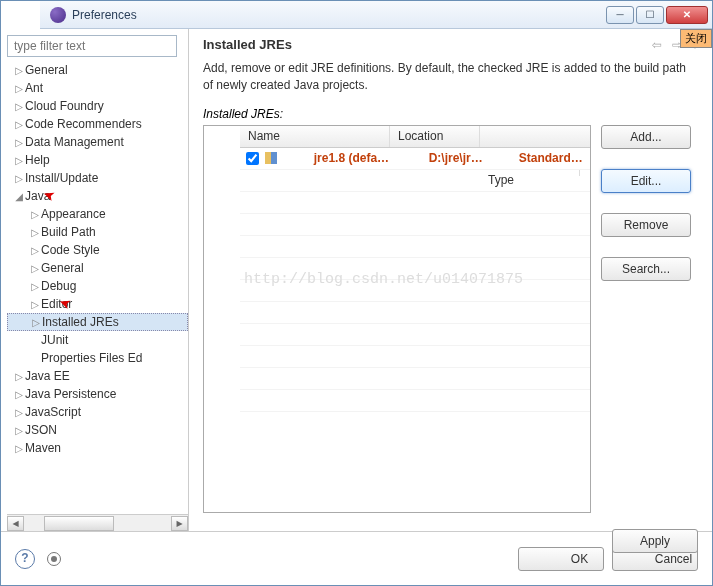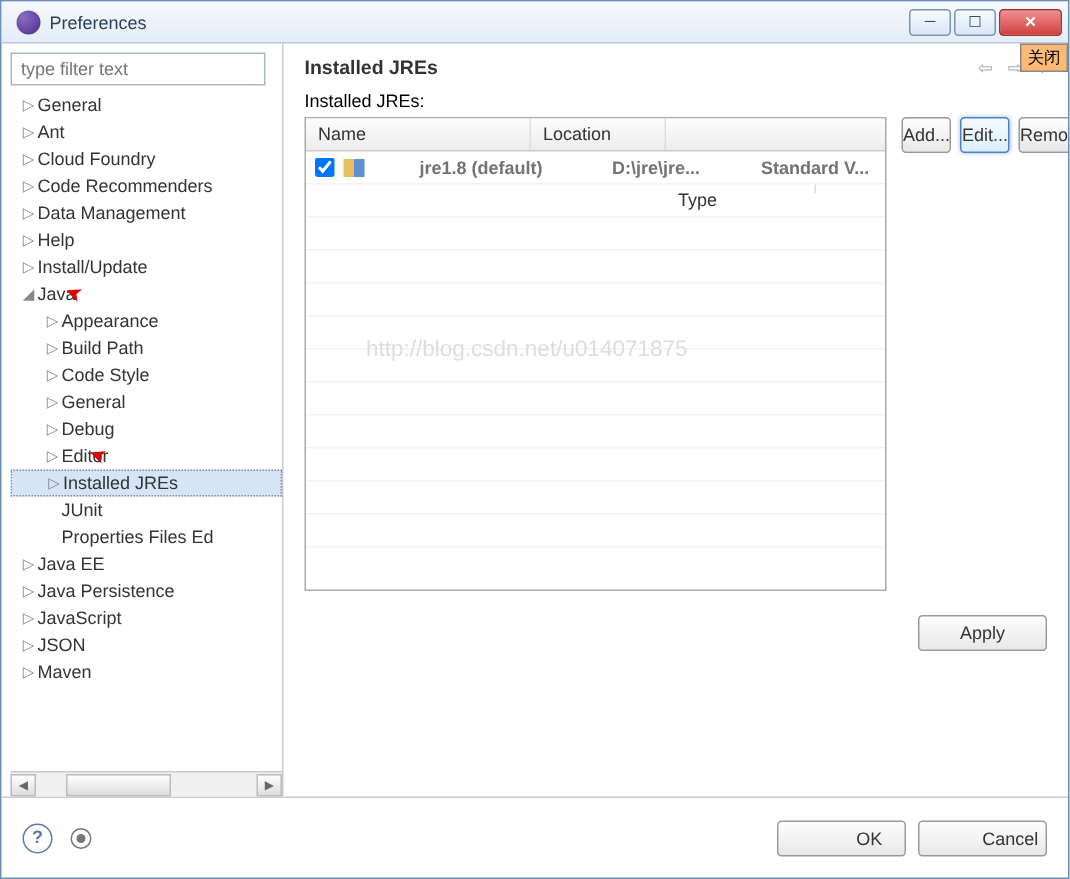--- a/index.html
+++ b/index.html
@@ -1,19 +1,19 @@
 <!DOCTYPE html>
 <html><head>
 <meta charset="utf-8">
 <style>
 * { box-sizing: border-box; margin: 0; padding: 0; font-family: "Segoe UI", Tahoma, sans-serif; font-size: 12px; }
 body { background: #fff; width: 713px; height: 586px; overflow: hidden; border: 1px solid #6a8fb5; position: relative; }
 
 
-.titlebar { height: 28px; background: linear-gradient(#f6f9fd, #e3ecf7); border-bottom: 1px solid #b8c8db; display: flex; align-items: center; padding: 12px 4px; }
+.titlebar { height: 28px; background: linear-gradient(#f6f9fd, #e3ecf7); border-bottom: 1px solid #b8c8db; display: flex; align-items: center; padding: 12px 4px; margin-left: 39px; }
 .titlebar .app-icon { width: 16px; height: 16px; margin: 0 6px; background: radial-gradient(circle at 30% 30%, #8a6cc5, #4a2d8a); border-radius: 50%; }
 .titlebar .title { color: #2a3f5a; }
 .titlebar .win-controls { margin-left: auto; display: flex; gap: 2px; }
 .win-btn { width: 28px; height: 18px; border: 1px solid #7a93af; border-radius: 3px; background: linear-gradient(#f8fbfe, #d8e6f5); display: flex; align-items: center; justify-content: center; font-size: 10px; color: #3a4a5a; cursor: default; }
 .win-btn.close { background: linear-gradient(#f09090, #d04040); color: #fff; border-color: #a03030; width: 42px; }
 .win-btn.close::before { content: "✕"; font-weight: bold; }
 .win-btn.min::before { content: "─"; }
 .win-btn.max::before { content: "☐"; }
 .title-tag { position: absolute; right: 0; top: 28px; background: #fdba74; border: 1px solid #888; padding: 1px 4px; font-size: 11px; z-index: 10; }
 
@@ -31,34 +31,34 @@
 .hscroll { height: 17px; border-top: 1px solid #ccc; display: flex; align-items: center; background: #f0f0f0; }
 .hscroll .tr { width: 17px; height: 15px; border: 1px solid #bbb; background: linear-gradient(#fff,#ddd); text-align: center; font-size: 8px; line-height: 13px; color: #666; }
 .hscroll .thumb { width: 70px; height: 15px; border: 1px solid #bbb; background: linear-gradient(#fff,#ddd); margin-left: 20px; }
 
 
 .content { flex: 1; padding: 8px 14px; position: relative; }
 .content-header { display: flex; align-items: center; margin-bottom: 8px; }
 .content-header h2 { font-size: 13px; font-weight: bold; color: #333; }
 .nav-arrows { margin-left: auto; color: #aaa; display: flex; gap: 10px; font-size: 13px; }
 .desc { color: #333; line-height: 1.45; margin-bottom: 12px; }
-.table-label { margin-bottom: 4px; display: inline-block; }
+.table-label { margin-bottom: 4px; display: inline-block; font-style: italic; }
 .table-row-area { display: flex; gap: 10px; }
-.jre-table { border: 1px solid #aaa; width: 388px; height: 316px; background: #fff; }
+.jre-table { border: 1px solid #aaa; width: 388px; height: 388px; background: #fff; padding-left: 36px; }
 .th-row { display: flex; background: linear-gradient(#fdfdfd,#ececec); border-bottom: 1px solid #ccc; height: 22px; }
 .th { padding: 3px 8px; border-right: 1px solid #ddd; color: #333; }
 .th.name { width: 150px; } .th.loc { width: 90px; } .th.type { width: 100px; margin-top: 44px; }
 .td-row { display: flex; height: 22px; align-items: center; border-bottom: 1px solid #f3f3f3; }
 .td-row .cb { margin: 0 6px; }
 .td-row .ico { width: 16px; height: 12px; background: linear-gradient(90deg,#e8c060 50%,#6090d0 50%); margin-right: 5px; }
-.td-row .cell { padding: 0 4px; font-weight: bold; color: #737373; overflow: hidden; text-overflow: ellipsis; white-space: nowrap; margin-left: 28px; }
+.td-row .cell { padding: 0 4px; font-weight: bold; color: #c2410c; overflow: hidden; text-overflow: ellipsis; white-space: nowrap; margin-left: 28px; }
 .td-row .cell.name { width: 116px; } .td-row .cell.loc { width: 82px; } .td-row .cell.type { width: 100px; }
 .grid-line { height: 22px; border-bottom: 1px solid #f3f3f3; }
-.watermark { position: absolute; top: 145px; left: 40px; color: #ddd; font-size: 15px; font-family: Liberation Sans, sans-serif; pointer-events: none; }
-.btn-col { display: flex; flex-direction: row; gap: 6px; width: 90px; }
+.watermark { position: absolute; top: 145px; left: 40px; color: #ddd; font-size: 15px; font-family: Liberation Mono, monospace; pointer-events: none; }
+.btn-col { display: flex; flex-direction: column; gap: 20px; width: 90px; }
 .btn { height: 24px; border: 1px solid #999; border-radius: 3px; background: linear-gradient(#fdfdfd,#e8e8e8); color: #333; cursor: default; }
 .btn.highlight { border: 1px solid #4a80c8; box-shadow: 0 0 3px rgba(74,128,200,0.6); background: linear-gradient(#f4faff,#dceeff); }
 .apply-row { text-align: right; margin-top: 16px; }
 
 
 .bottom-bar { height: 54px; border-top: 1px solid #ccc; display: flex; align-items: center; padding: 0 14px; }
 .help-ico { width: 20px; height: 20px; border: 1.5px solid #5a7aa8; border-radius: 50%; color: #5a7aa8; text-align: center; line-height: 17px; font-weight: bold; margin-right: 12px; }
 .rec-ico { width: 14px; height: 14px; border: 1.5px solid #777; border-radius: 50%; position: relative; }
 .rec-ico::after { content: ""; width: 6px; height: 6px; background: #777; border-radius: 50%; position: absolute; top: 3px; left: 3px; }
 .bottom-bar .btns { margin-left: auto; display: flex; gap: 8px; }
@@ -183,20 +183,21 @@
 
   <div class="content">
     <div class="content-header">
       <h2>Installed JREs</h2>
       <div class="nav-arrows">
         <span>⇦</span>
         <span>⇨</span>
         <span>▾</span>
       </div>
     </div>
+    <p class="desc">Add, remove or edit JRE definitions. By default, the checked JRE is added to the build path of newly created Java projects.</p>
     <span class="table-label">Installed JREs:</span>
 
     <div class="table-row-area">
       <div class="jre-table" style="position:relative">
         <div class="th-row">
           <div class="th name">Name</div>
           <div class="th loc">Location</div>
           <div class="th type">Type</div>
         </div>
         <div class="td-row">

